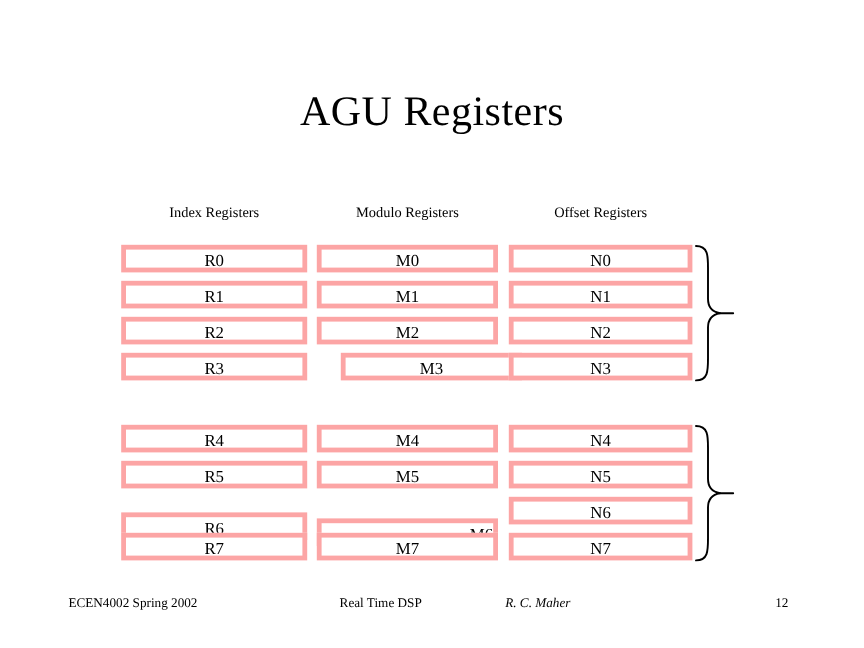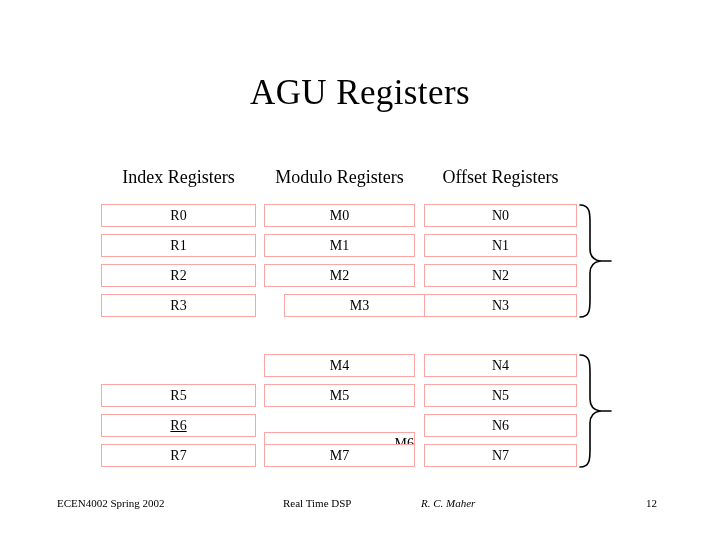--- a/index.html
+++ b/index.html
@@ -35,35 +35,35 @@
     line-height: 42px;
     font-weight: normal;
     letter-spacing: 0.4px;
     white-space: nowrap;
   }
 
   
   .col-header {
     position: absolute;
     top: 168px;
-    font-size: 18px;
+    font-size: 12px;
     line-height: 18px;
     text-align: center;
     white-space: nowrap;
   }
   #header-index  { left: 101px; width: 155px; }
   #header-modulo { left: 264px; width: 151px; }
   #header-offset { left: 424px; width: 153px; }
 
   
   .reg-cell {
     position: absolute;
     height: 23px;
     box-sizing: border-box;
-    border: 1px solid #fca5a5;
+    border: 4px solid #fca5a5;
     background: #ffffff;
     font-size: 14px;
     line-height: 21px;
     text-align: center;
     white-space: nowrap;
   }
   .col-0 { left: 101px; width: 155px; }
   .col-1 { left: 264px; width: 151px; }
   .col-2 { left: 424px; width: 153px; }
 
@@ -115,28 +115,29 @@
   <div class="reg-cell col-1" style="top:294px;margin-left:20px;">M3</div>
   <div class="reg-cell col-2" style="top:294px;">N3</div>
 
   <div class="group-brace" style="top:203px;">
     <svg width="34" height="116" viewBox="0 0 34 116" fill="none" xmlns="http://www.w3.org/2000/svg" aria-hidden="true">
       <path d="M2 2 C 12 2, 12 10, 12 20 L 12 46 C 12 54, 16 57, 22 58 C 16 59, 12 62, 12 70 L 12 96 C 12 106, 12 114, 2 114" stroke="#000000" stroke-width="1.6" fill="none" stroke-linecap="round" stroke-linejoin="round"></path>
       <path d="M22 58 L 33 58" stroke="#000000" stroke-width="1.6" stroke-linecap="round"></path>
     </svg>
   </div>
 
+  <div class="reg-cell col-0" style="top:354px;">R4</div>
   <div class="reg-cell col-1" style="top:354px;">M4</div>
   <div class="reg-cell col-2" style="top:354px;">N4</div>
 
   <div class="reg-cell col-0" style="top:384px;">R5</div>
   <div class="reg-cell col-1" style="top:384px;">M5</div>
   <div class="reg-cell col-2" style="top:384px;">N5</div>
 
-  <div class="reg-cell col-0" style="top:414px;text-decoration:underline;">R6</div>
+  <div class="reg-cell col-0" style="top:427px;text-decoration:underline;">R6</div>
   <div class="reg-cell col-1" style="top:432px;text-align:right;">M6</div>
   <div class="reg-cell col-2" style="top:414px;">N6</div>
 
   <div class="reg-cell col-0" style="top:444px;">R7</div>
   <div class="reg-cell col-1" style="top:444px;text-align:center;">M7</div>
   <div class="reg-cell col-2" style="top:444px;">N7</div>
 
   <div class="group-brace" style="top:353px;">
     <svg width="34" height="116" viewBox="0 0 34 116" fill="none" xmlns="http://www.w3.org/2000/svg" aria-hidden="true">
       <path d="M2 2 C 12 2, 12 10, 12 20 L 12 46 C 12 54, 16 57, 22 58 C 16 59, 12 62, 12 70 L 12 96 C 12 106, 12 114, 2 114" stroke="#000000" stroke-width="1.6" fill="none" stroke-linecap="round" stroke-linejoin="round"></path>

